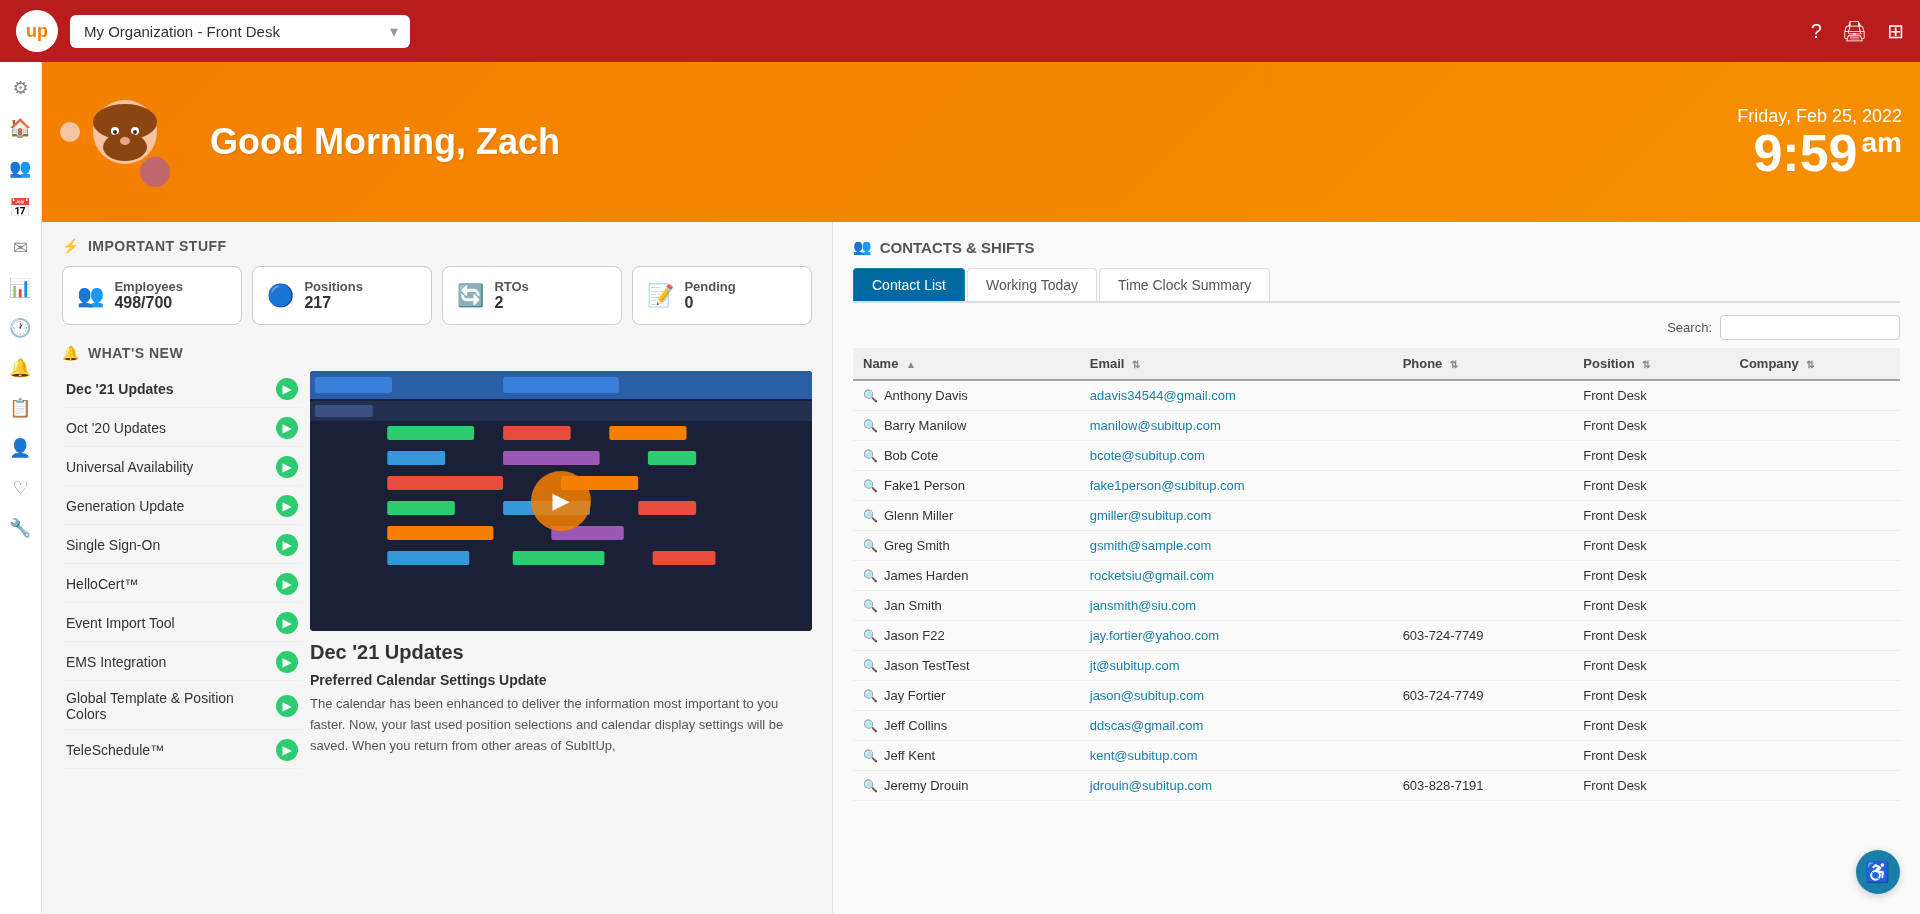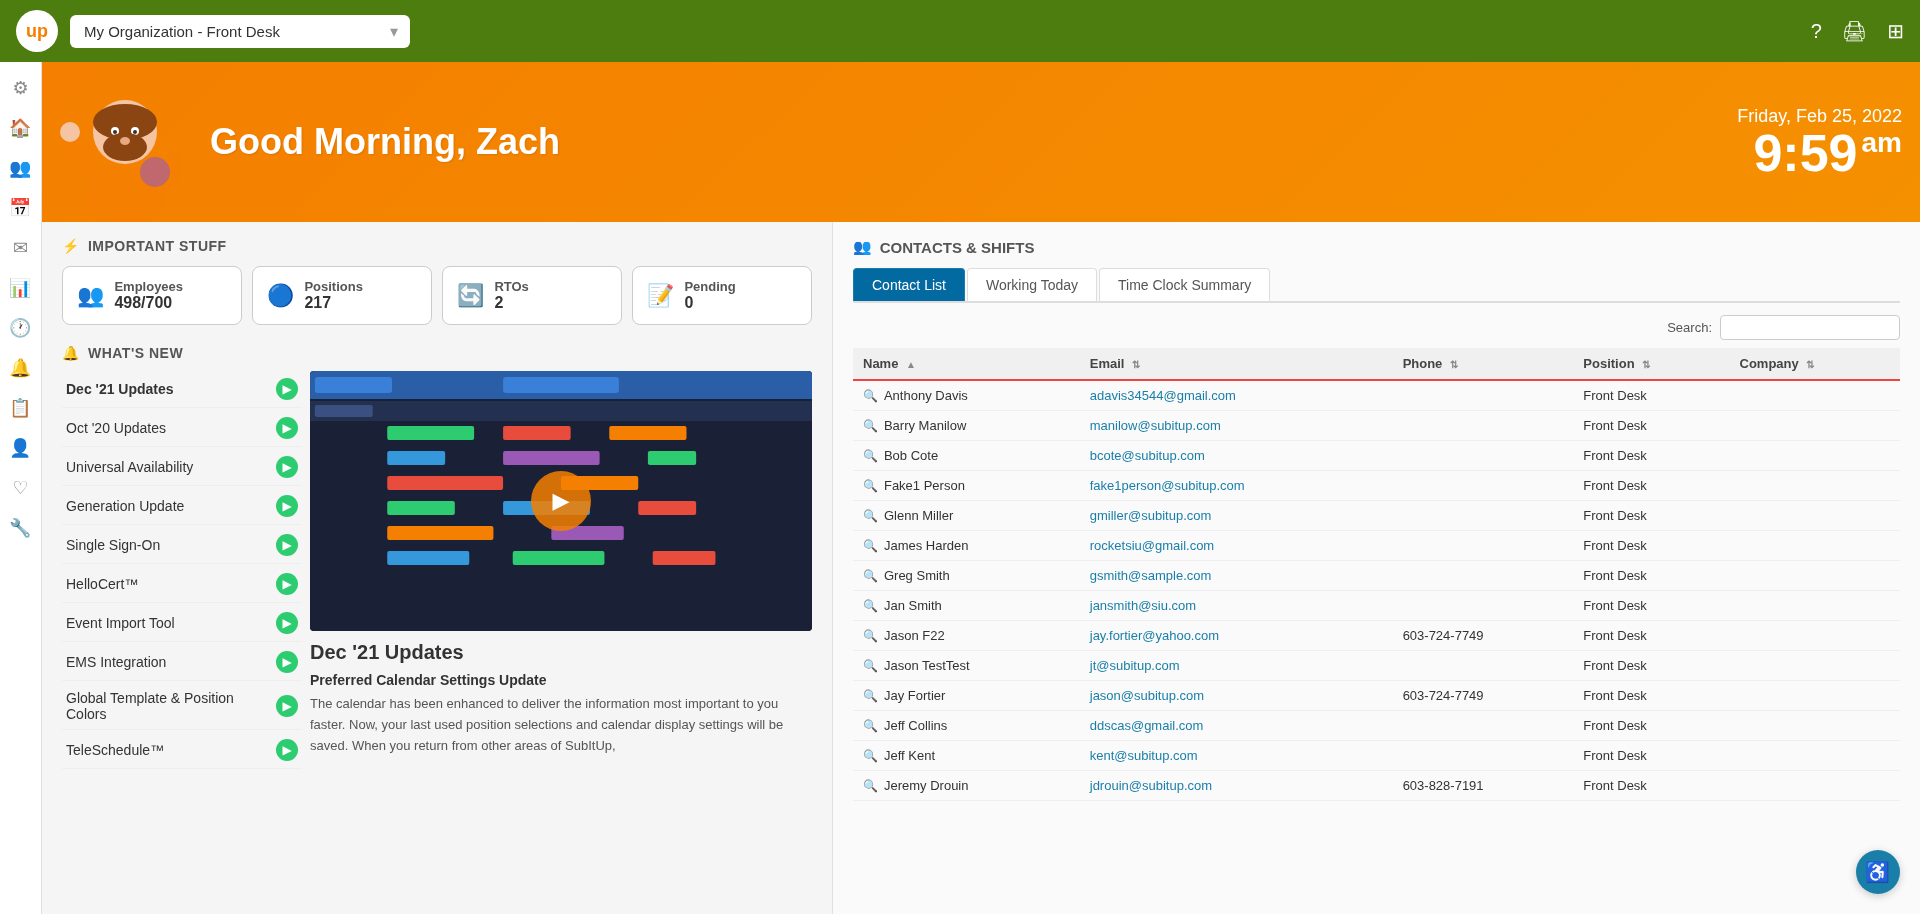--- a/index.html
+++ b/index.html
@@ -1,20 +1,20 @@
 <!DOCTYPE html>
 <html><head>
   <meta charset="utf-8">
   <style>
     * { box-sizing: border-box; margin: 0; padding: 0; }
     body { font-family: Arial, sans-serif; background: #f5f5f5; overflow: hidden; width: 1920px; height: 914px; }
 
     
     .topbar {
-      background: #4d7c0f;
+      background: #b91c1c;
       height: 62px;
       display: flex;
       align-items: center;
       padding: 2px 16px;
       justify-content: space-between;
     }
     .topbar-left { display: flex; align-items: center; gap: 12px; }
     .logo-circle {
       background: #fff;
       border-radius: 50%;
@@ -298,21 +298,21 @@
       width: 100%;
       border-collapse: collapse;
       font-size: 13px;
     }
     .contacts-table th {
       background: #f0f0f0;
       padding: 8px 10px;
       text-align: left;
       font-weight: 600;
       color: #444;
-      border-bottom: 2px solid #ef4444;
+      border-bottom: 2px solid #a3a3a3;
       white-space: nowrap;
     }
     .contacts-table th .sort-icon { color: #888; margin-left: 4px; font-size: 10px; }
     .contacts-table td {
       padding: 7px 10px;
       border-bottom: 1px solid #eee;
       color: #333;
     }
     .contacts-table td a { color: #1a7fa8; text-decoration: none; }
     .row-icon { color: #aaa; font-size: 12px; margin-right: 6px; }
@@ -636,32 +636,32 @@
       <td>
         <span class="row-icon">🔍</span>Glenn Miller
       </td>
       <td><a href="#">gmiller@subitup.com</a></td>
       <td></td>
       <td>Front Desk</td>
       <td></td>
     </tr>
             <tr>
       <td>
+        <span class="row-icon">🔍</span>Greg Smith
+      </td>
+      <td><a href="#">gsmith@sample.com</a></td>
+      <td></td>
+      <td>Front Desk</td>
+      <td></td>
+    </tr>
+            <tr>
+      <td>
         <span class="row-icon">🔍</span>James Harden
       </td>
       <td><a href="#">rocketsiu@gmail.com</a></td>
-      <td></td>
-      <td>Front Desk</td>
-      <td></td>
-    </tr>
-            <tr>
-      <td>
-        <span class="row-icon">🔍</span>Greg Smith
-      </td>
-      <td><a href="#">gsmith@sample.com</a></td>
       <td></td>
       <td>Front Desk</td>
       <td></td>
     </tr>
             <tr>
       <td>
         <span class="row-icon">🔍</span>Jan Smith
       </td>
       <td><a href="#">jansmith@siu.com</a></td>
       <td></td>

